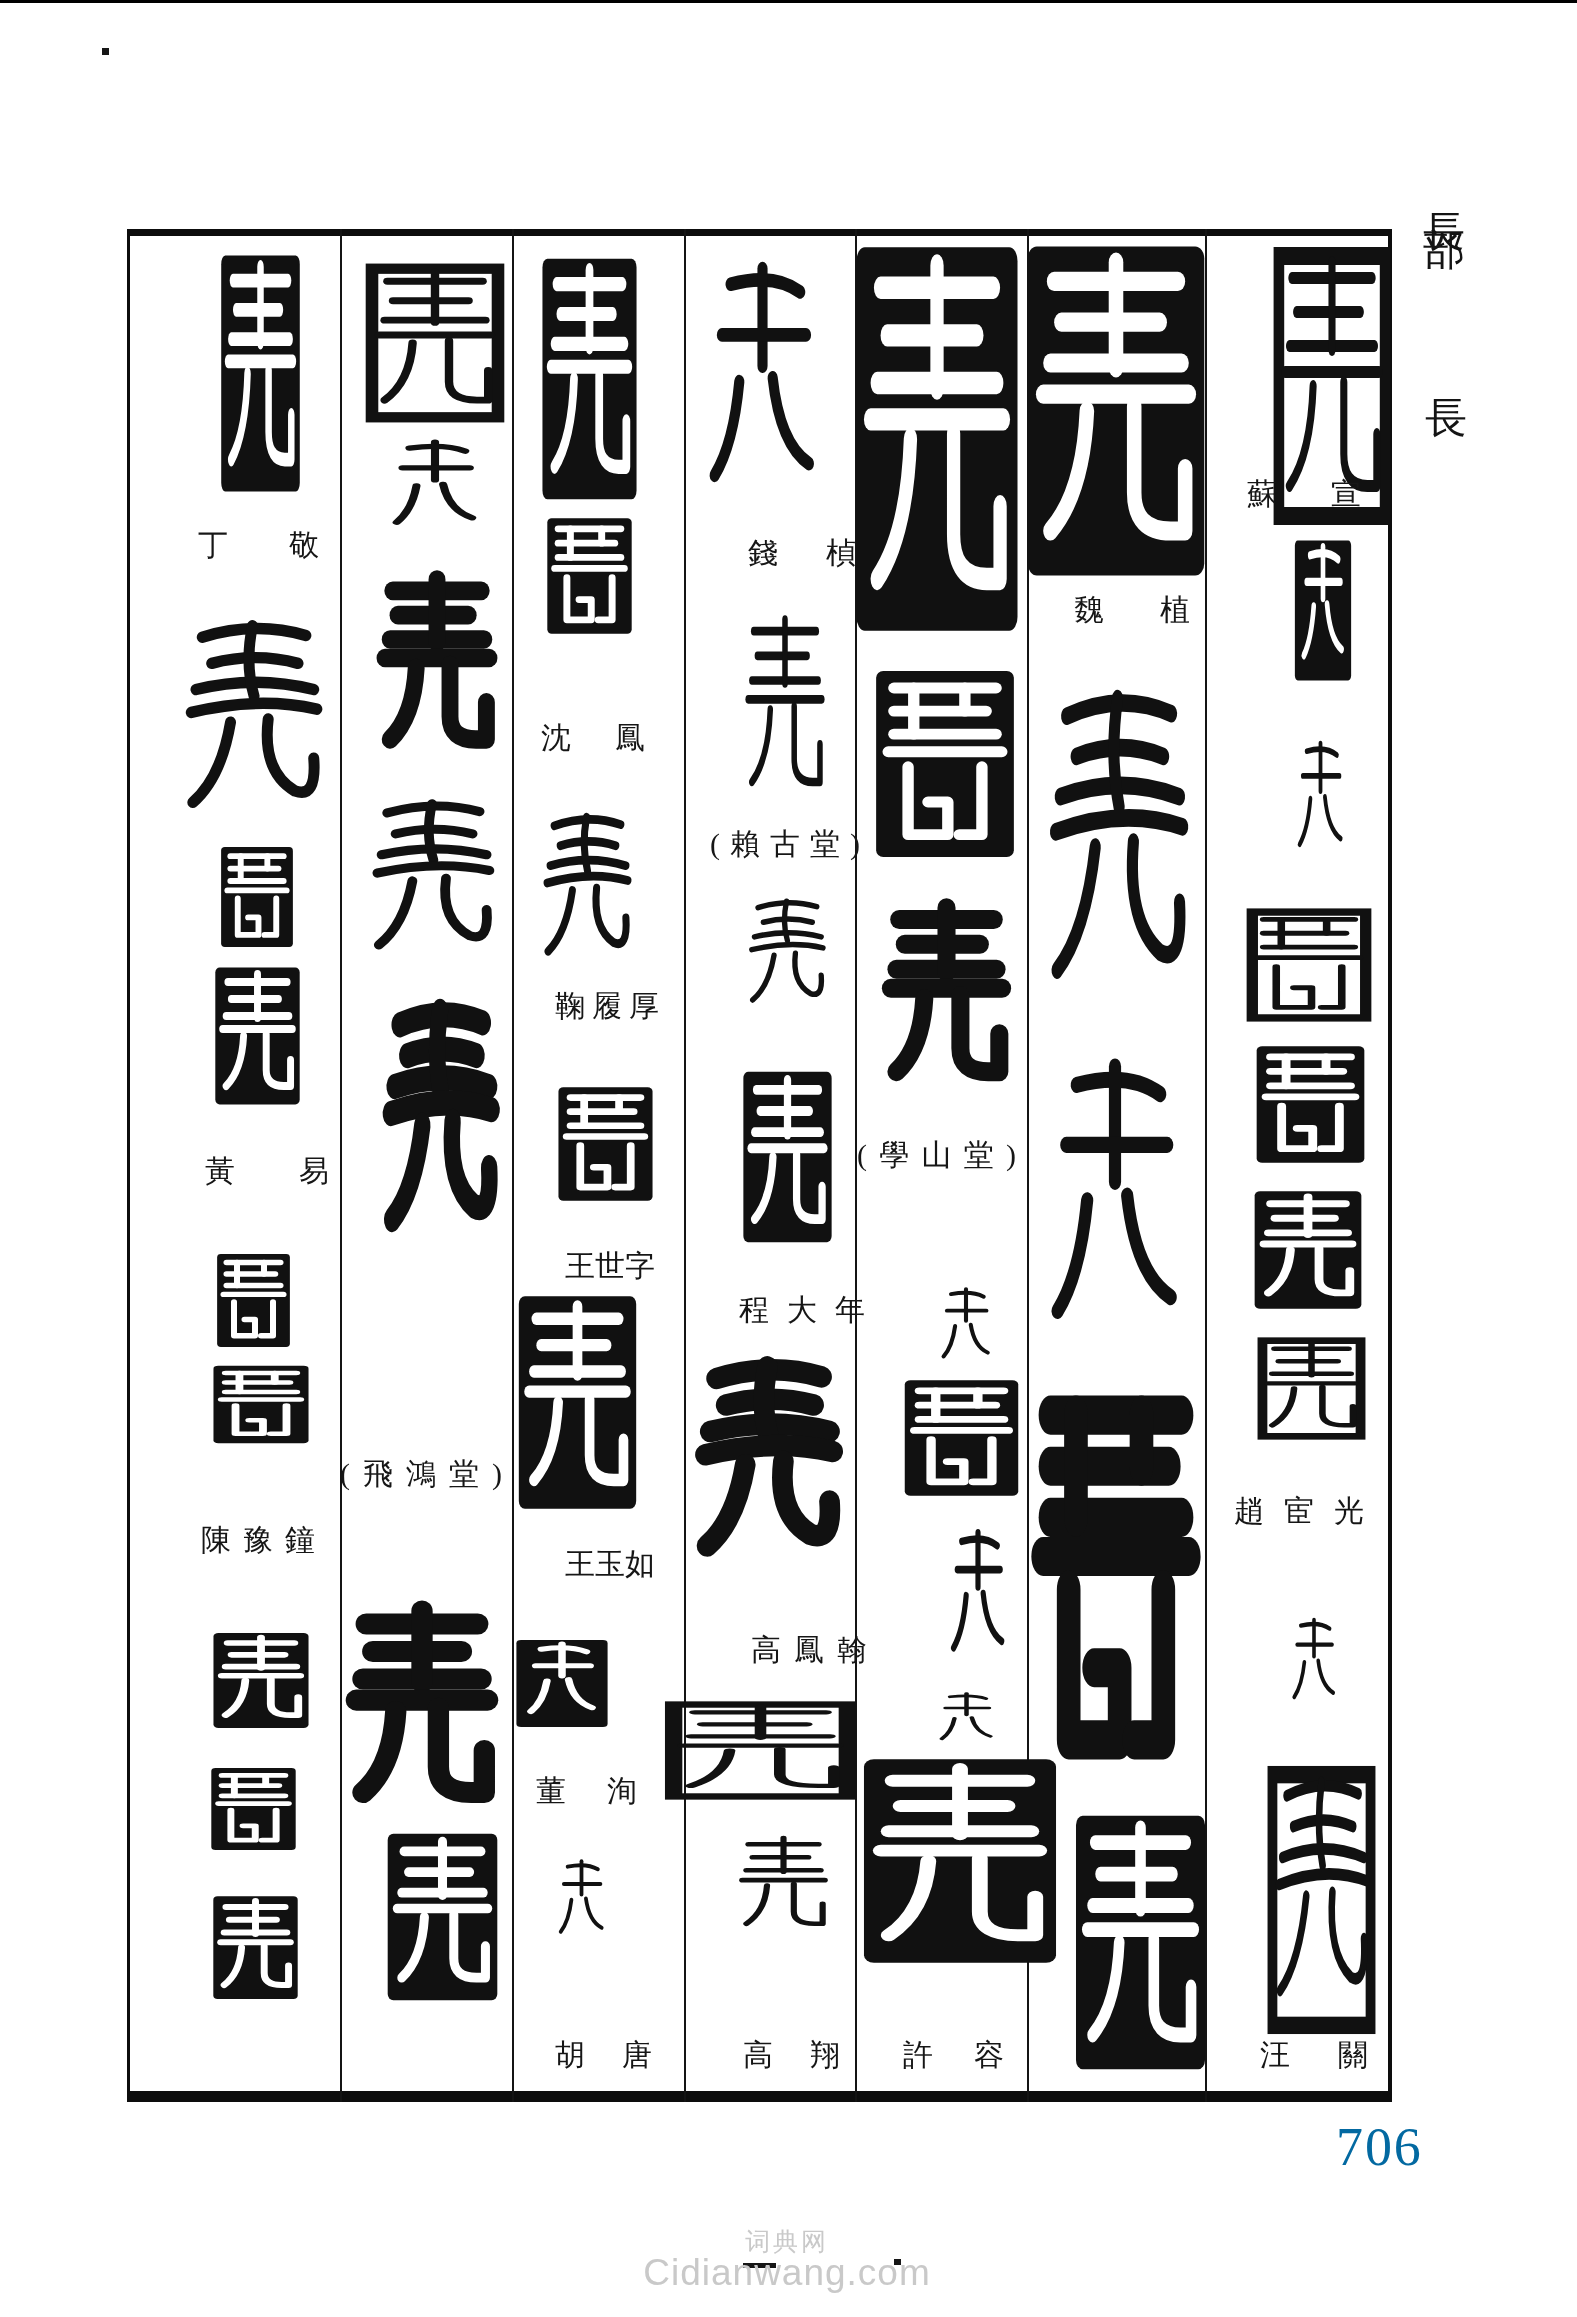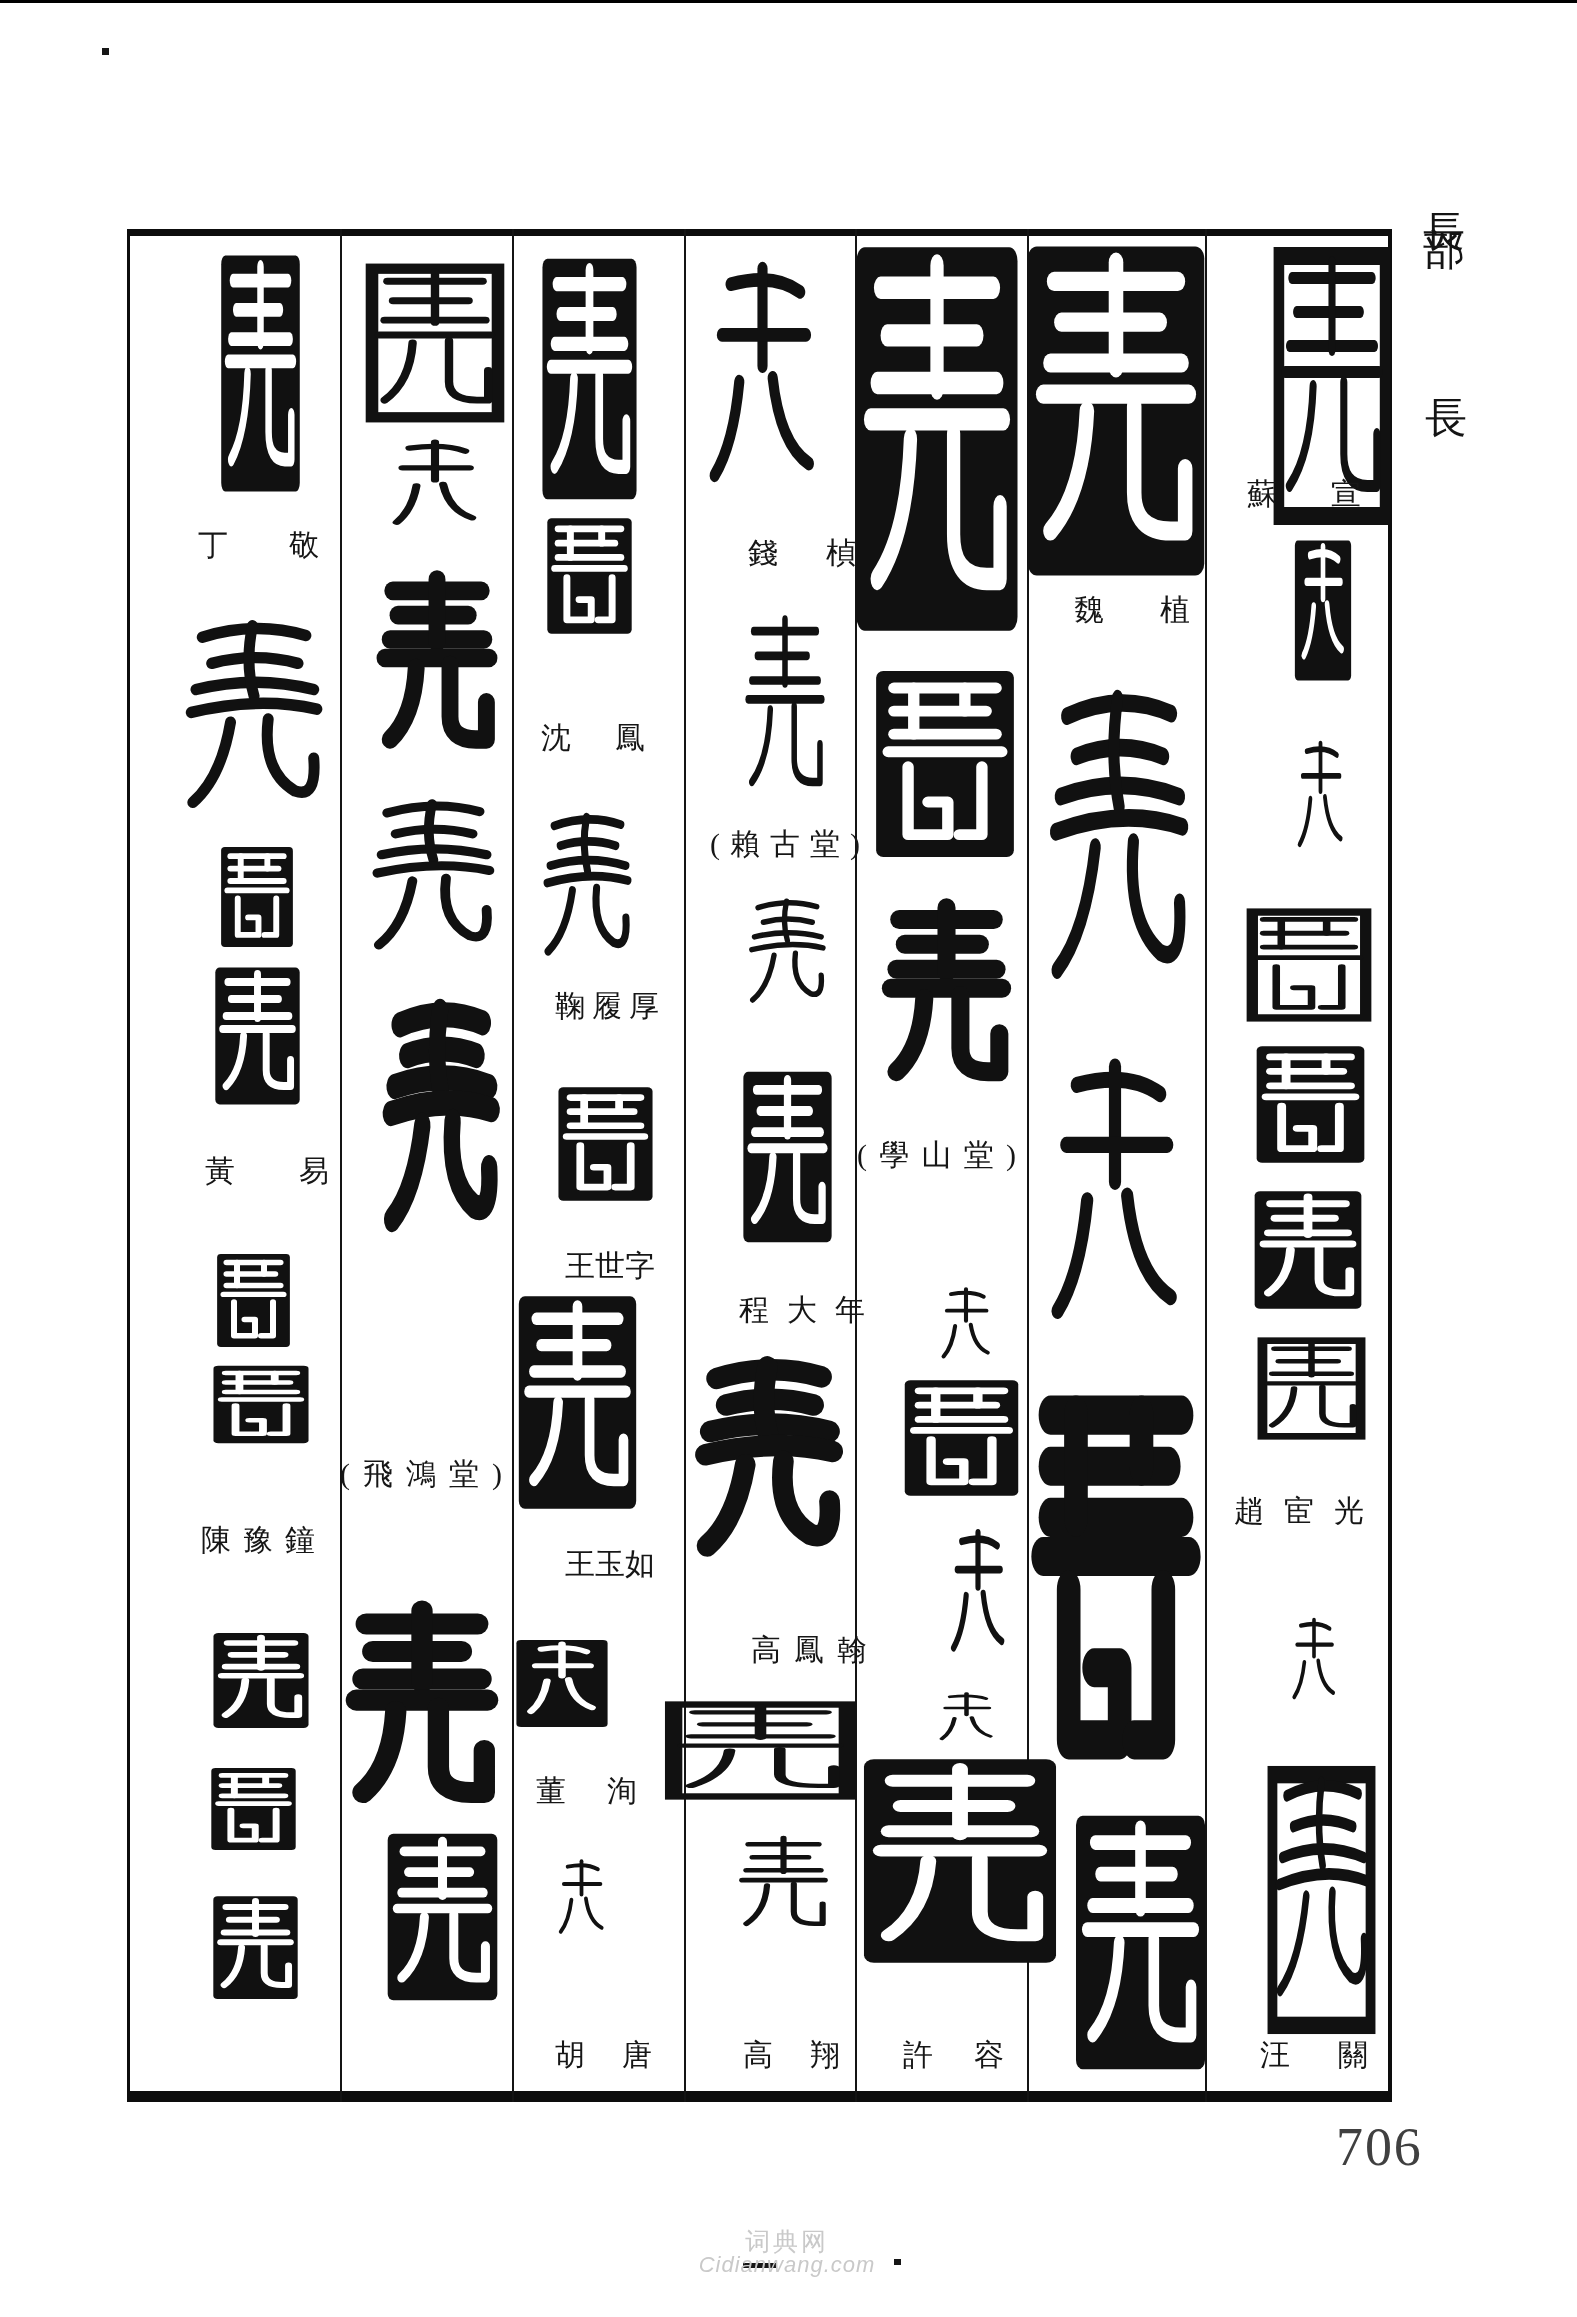--- a/index.html
+++ b/index.html
@@ -10,26 +10,26 @@
   .frame{position:absolute;left:127px;top:229px;width:1265px;height:1873px;box-sizing:border-box;
          border-style:solid;border-color:#0d0d0d;border-width:7.7px 4.8px 11.6px 3.9px;}
   .divider{position:absolute;width:1.9px;background:#141414;}
   .seal{position:absolute;}
   .seal svg{display:block;width:100%;height:100%;}
   .caption{position:absolute;display:flex;justify-content:space-between;align-items:flex-start;
            font-size:30px;line-height:1.05;color:#161616;white-space:nowrap;}
   .caption span{display:inline-block;}
   .vheader{position:absolute;writing-mode:vertical-rl;text-orientation:upright;
            font-size:42px;letter-spacing:13.5px;color:#141414;line-height:1;}
-  .pagenum{position:absolute;left:1336px;top:2116px;font-size:54px;color:#404040;
+  .pagenum{position:absolute;left:1336px;top:2116px;font-size:54px;color:#0369a1;
            font-family:"Liberation Serif", serif;letter-spacing:1.9px;}
   .watermark{position:absolute;left:594px;top:2225px;width:386px;text-align:center;
              font-family:"Liberation Sans", sans-serif;color:#c9c9c9;}
   .wm1{font-size:25px;letter-spacing:2.9px;}
-  .wm2{font-size:22px;letter-spacing:1px;margin-top:-5.8px;font-style:italic;}
+  .wm2{font-size:37px;letter-spacing:1px;margin-top:-5.8px;}
 </style>
 </head>
 <body>
 
 <div class="page">
   <div class="topline"></div>
   <div class="speck" style="left:102px;top:48px;width:6.8px;height:6.8px;"></div>
   <div class="speck" style="left:743px;top:2263px;width:33px;height:4.8px;"></div>
   <div class="speck" style="left:894px;top:2259px;width:6.8px;height:5.8px;"></div>
 

